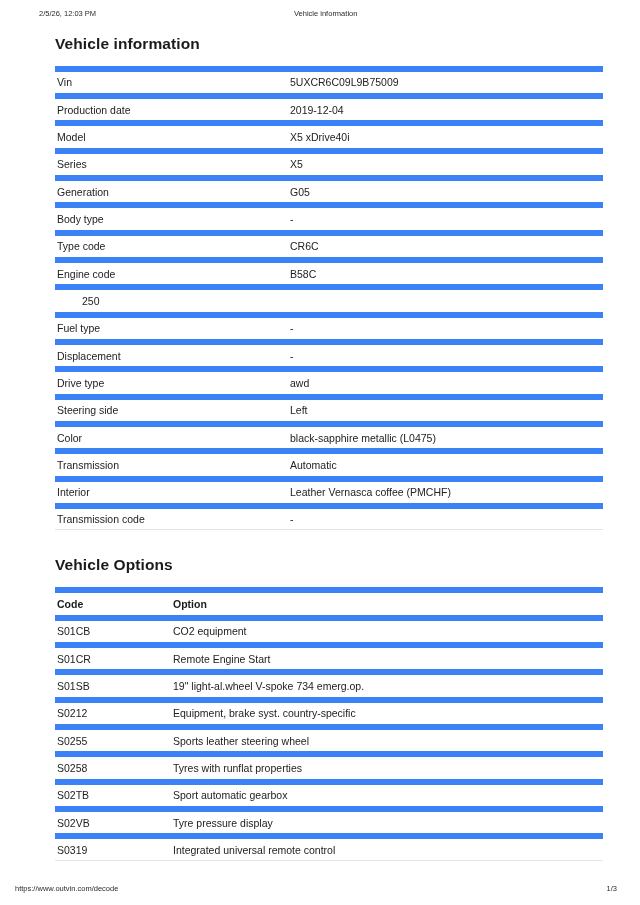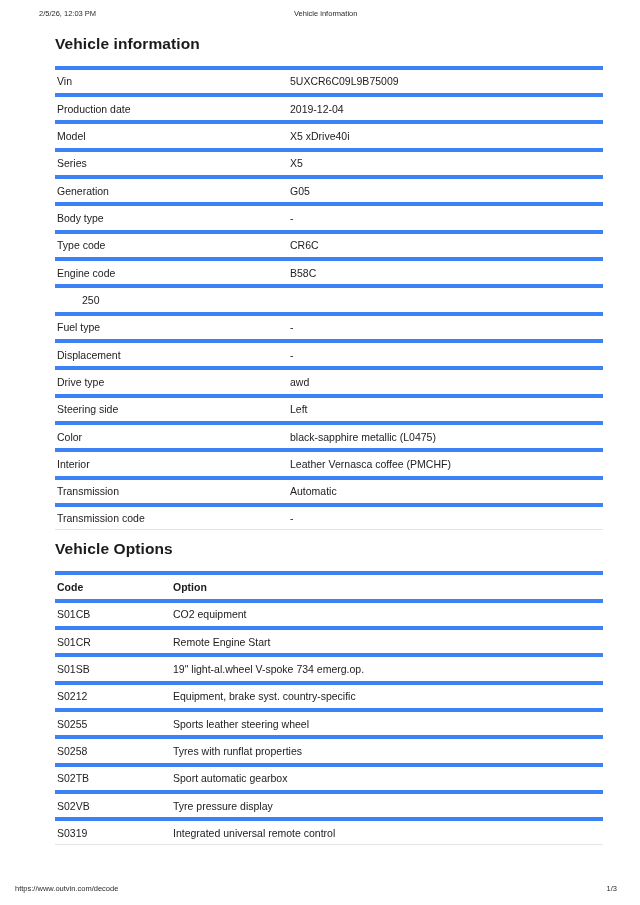--- a/index.html
+++ b/index.html
@@ -39,29 +39,29 @@
     width: 548px;
   }
 
   .section-title {
     font-size: 15.5px;
     font-weight: bold;
     color: #1b1b1b;
     letter-spacing: 0.1px;
   }
   .title-info { margin-top: 35px; margin-bottom: 12.5px; }
-  .title-options { margin-top: 10px; margin-bottom: 13px; }
+  .title-options { margin-top: 26px; margin-bottom: 13px; }
 
   .kv-table, .opt-table { width: 100%; }
 
   .row {
     display: flex;
     align-items: center;
     height: 27.35px;
-    border-top: 4px solid #3b82f6;
+    border-top: 6px solid #3b82f6;
     font-size: 10.5px;
     color: #222;
   }
   .kv-table .row:last-child,
   .opt-table .row:last-child { border-bottom: 1px solid #e4e4e4; }
 
   .cell-label { width: 208px; flex: 0 0 208px; padding-left: 2px; }
   .cell-value { flex: 1; padding-left: 27px; }
 
   .opt-table .cell-code { width: 118px; flex: 0 0 118px; padding-left: 2px; }
@@ -144,26 +144,26 @@
     </div>
     <div class="row">
       <div class="cell-label">Steering side</div>
       <div class="cell-value">Left</div>
     </div>
     <div class="row">
       <div class="cell-label">Color</div>
       <div class="cell-value">black-sapphire metallic (L0475)</div>
     </div>
     <div class="row">
+      <div class="cell-label">Transmission</div>
+      <div class="cell-value">Automatic</div>
+    </div>
+    <div class="row">
       <div class="cell-label">Interior</div>
       <div class="cell-value">Leather Vernasca coffee (PMCHF)</div>
-    </div>
-    <div class="row">
-      <div class="cell-label">Transmission</div>
-      <div class="cell-value">Automatic</div>
     </div>
     <div class="row">
       <div class="cell-label">Transmission code</div>
       <div class="cell-value">-</div>
     </div>
   </div>
 
   <h2 class="section-title title-options">Vehicle Options</h2>
 
   <div class="opt-table">

